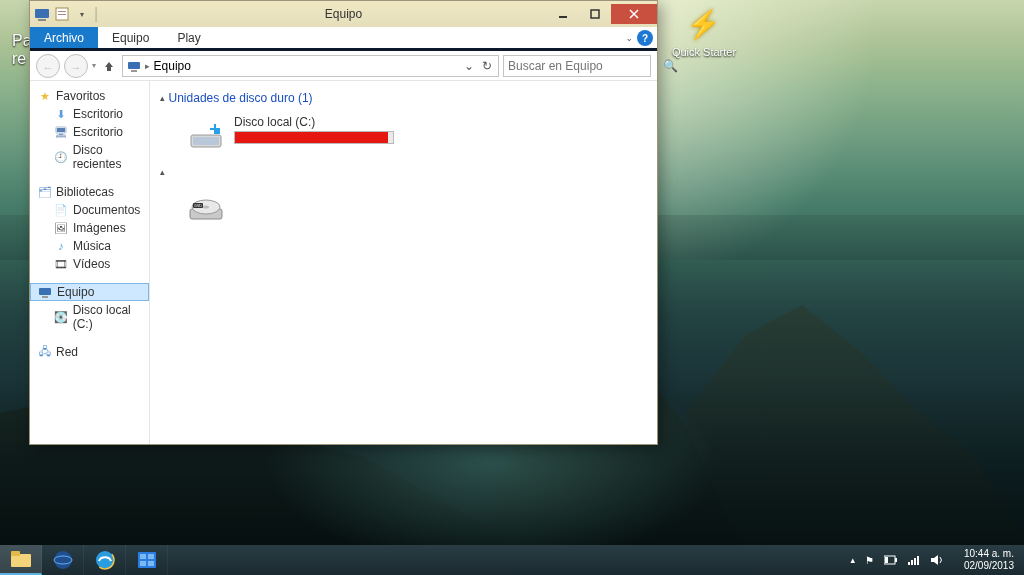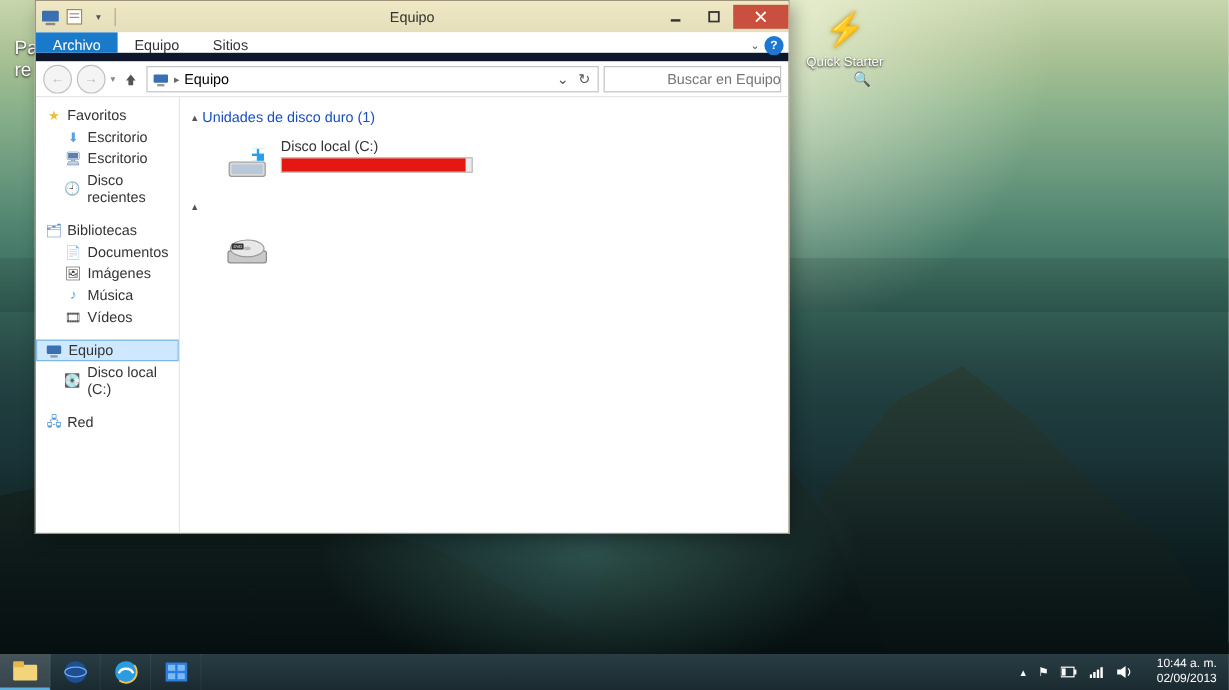--- a/index.html
+++ b/index.html
@@ -97,41 +97,41 @@
 .tb-qat-icon { width: 16px; height:16px; display:flex; align-items:center; justify-content:center; font-size:11px; color:#555; }
 .tb-title { position:absolute; left:50%; transform:translateX(-50%); font-size:12px; color:#333; }
 .tb-controls { margin-left:auto; display:flex; }
 .tb-ctrl { width: 32px; height: 20px; display:flex; align-items:center; justify-content:center; font-size:10px; cursor:pointer; }
 .tb-close { width: 46px; background: #c94f3e; color:#fff; }
 
 
 .ribbon-tabs {
   height: 24px; background: #fff;
   display:flex; align-items:stretch;
-  border-bottom: 7px solid #0f172a;
+  border-bottom: 3px solid #0f172a;
   position: relative;
 }
 .ribbon-tab { padding: 4px 14px; font-size:12px; color:#333; cursor:pointer; }
 .ribbon-tab.file { background:#1979ca; color:#fff; }
 .ribbon-help { position:absolute; right:4px; top:3px; display:flex; gap:4px; align-items:center; }
 .help-ic { width:16px; height:16px; border-radius:50%; background:#1e77d3; color:#fff; display:flex; align-items:center; justify-content:center; font-size:10px; font-weight:bold;}
 
 
 .address-row {
   height: 30px; display:flex; align-items:center; padding: 0 6px; gap:4px;
   border-bottom: 1px solid #e5e5e5;
 }
 .nav-btn { width:24px; height:24px; border:1px solid #c0c0c0; border-radius:50%; display:flex; align-items:center; justify-content:center; color:#777; font-size:11px; background:#f4f4f4; cursor:pointer; }
 .nav-btn.disabled { color:#bbb; }
 .nav-up { width:18px; height:18px; display:flex; align-items:center; justify-content:center; color:#555; cursor:pointer; border:none; }
 .address-box { flex:1; height:22px; border:1px solid #c4c4c4; display:flex; align-items:center; padding:0 4px; font-size:12px; gap:4px; }
 .addr-text { flex:1; }
 .addr-ic { width:14px; text-align:center; color:#555; cursor:pointer; }
 .search-box { width:148px; height:22px; border:1px solid #c4c4c4; display:flex; align-items:center; padding:0 4px; font-size:12px; color:#888; }
-.search-box input { border:none; outline:none; flex:1; font-size:12px; color:#555; background:transparent;margin-left:48px; }
+.search-box input { border:none; outline:none; flex:1; font-size:12px; color:#555; background:transparent; }
 
 
 .explorer-body { flex:1; display:flex; overflow:hidden; }
 .nav-pane { width:120px; border-right:1px solid #e5e5e5; padding:6px 0; font-size:12px; overflow:auto; }
 .np-group { margin-bottom:10px; }
 .np-head { display:flex; align-items:center; gap:4px; padding:2px 8px; cursor:pointer; }
 .np-head.bold { font-weight:400; color:#333; }
 .np-item { display:flex; align-items:center; gap:5px; padding:2px 8px 2px 24px; cursor:pointer; color:#333; }
 .np-item.selected { background:#cde8ff; border:1px solid #7cb7e8; padding:1px 7px 1px 23px; }
 .np-icon { width:14px; height:14px; display:inline-flex; align-items:center; justify-content:center; font-size:11px; }
@@ -211,21 +211,21 @@
           <svg width="10" height="10">
               <path d="M1 1 L9 9 M9 1 L1 9" stroke="#fff" stroke-width="1.5"></path>
             </svg>
         </div>
       </div>
     </div>
 
     <div class="ribbon-tabs">
       <div class="ribbon-tab file">Archivo</div>
       <div class="ribbon-tab">Equipo</div>
-      <div class="ribbon-tab">Sitios</div>
+      <div class="ribbon-tab">Play</div>
       <div class="ribbon-help">
         <span style="color:#555;font-size:9px">⌄</span>
         <span class="help-ic">?</span>
       </div>
     </div>
 
     <div class="address-row">
       <div class="nav-btn disabled">←</div>
       <div class="nav-btn disabled">→</div>
       <span style="color:#888;font-size:8px">▾</span>

